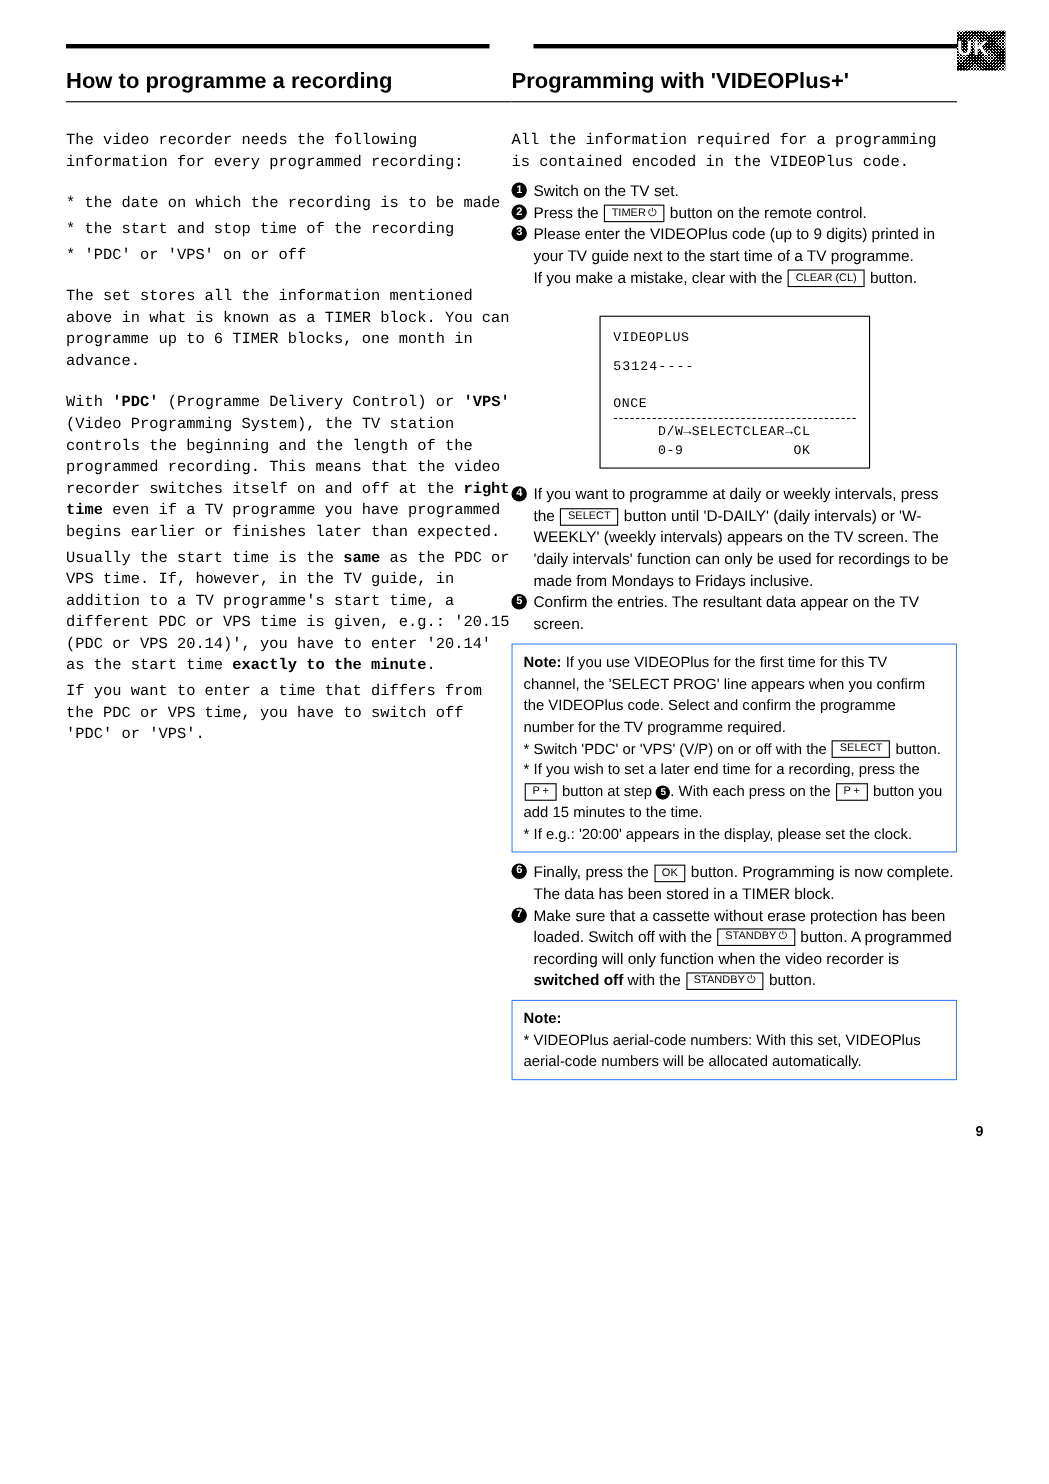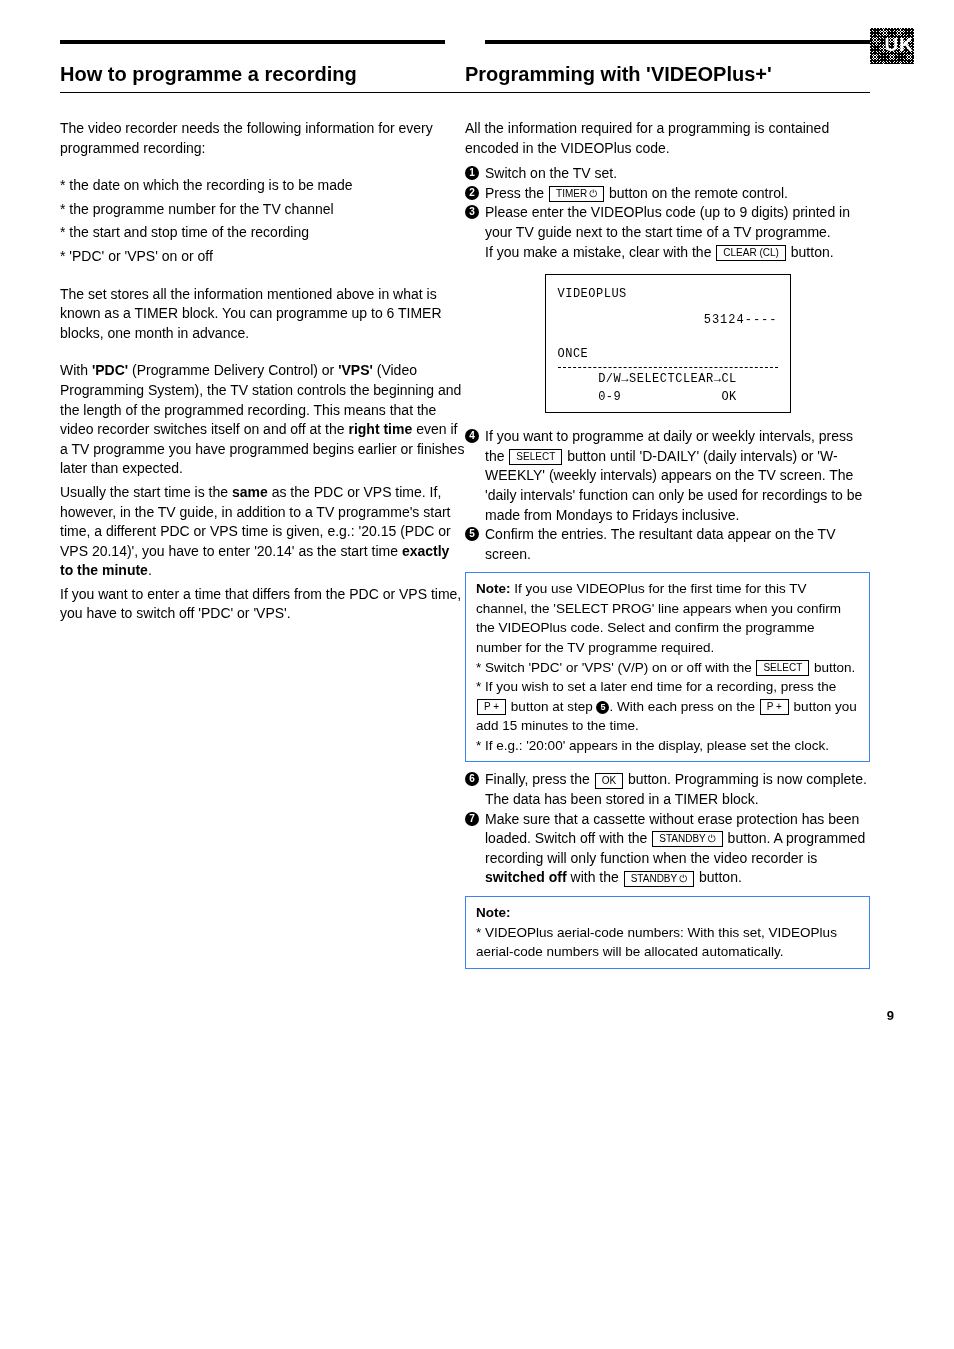--- a/index.html
+++ b/index.html
@@ -28,21 +28,21 @@
     width: 44px;
     height: 36px;
     background: repeating-linear-gradient(45deg, #000 0 1px, #fff 1px 2px),
                 repeating-linear-gradient(-45deg, #000 0 1px, #fff 1px 2px);
     background-blend-mode: multiply;
     position: relative;
   }
   .uk-badge span {
     position: absolute;
     top: 4px; left: 0; right: 0;
-    text-align: right;
+    text-align: left;
     font-weight: 900;
     font-size: 19px;
     color: #fff;
     letter-spacing: 1px;
   }
   .cols {
     display: flex;
   }
   .col {
     flex: 1;
@@ -50,21 +50,21 @@
   }
   h2 {
     font-size: 20px;
     font-weight: 700;
     margin: 8px 0 4px 0;
   }
   .under-rule {
     border-top: 1px solid #000;
     margin: 0 0 26px 0;
   }
-  p { margin: 0 0 4px 0; }
+  p { margin: 0 0 4px 0; font-family: Liberation Mono, monospace; }
   .para-gap { margin-bottom: 18px; }
   .step {
     display: flex;
     align-items: flex-start;
     gap: 6px;
   }
   .step-num {
     display: inline-block;
     min-width: 14px;
     height: 14px;
@@ -108,28 +108,28 @@
   .note-box {
     border: 1px solid #3b82f6;
     padding: 6px 10px;
     margin: 8px 0;
     font-size: 13.5px;
     line-height: 1.45;
   }
   .display-box {
     border: 1px solid #000;
     width: 220px;
-    margin: 12px auto 14px auto;
+    margin: 25px auto 14px auto;
     padding: 10px 12px 6px 12px;
     font-family: "Courier New", monospace;
     font-size: 12px;
     line-height: 1.5;
     letter-spacing: 0.5px;
   }
-  .display-box .center { text-align: right; }
+  .display-box .center { text-align: left; }
   .display-box .dashes {
     letter-spacing: 1px;
   }
   .display-box .footer-row {
     display: flex;
     justify-content: center;
     border-top: 1px dashed #000;
     padding-top: 2px;
     margin-top: 4px;
   }
@@ -157,21 +157,20 @@
 
 <div class="cols">
 
   <div class="col">
     <h2>How to programme a recording</h2>
     <div class="under-rule"></div>
 
     <p class="para-gap">The video recorder needs the following information for every programmed recording:</p>
 
     <p>* the date on which the recording is to be made</p>
-    <p>* the programme number for the TV channel</p>
     <p>* the start and stop time of the recording</p>
     <p class="para-gap">* 'PDC' or 'VPS' on or off</p>
 
     <p class="para-gap">The set stores all the information mentioned above in what is known as a TIMER block. You can programme up to 6 TIMER blocks, one month in advance.</p>
 
     <p>
       <span>With </span><b>'PDC'</b><span> (Programme Delivery Control) or </span><b>'VPS'</b><span> (Video Programming System), the TV station controls the beginning and the length of the programmed recording. This means that the video recorder switches itself on and off at the </span><b>right time</b><span> even if a TV programme you have programmed begins earlier or finishes later than expected.</span>
     </p>
     <p>
       <span>Usually the start time is the </span><b>same</b><span> as the PDC or VPS time. If, however, in the TV guide, in addition to a TV programme's start time, a different PDC or VPS time is given, e.g.: '20.15 (PDC or VPS 20.14)', you have to enter '20.14' as the start time </span><b>exactly to the minute</b><span>.</span>

